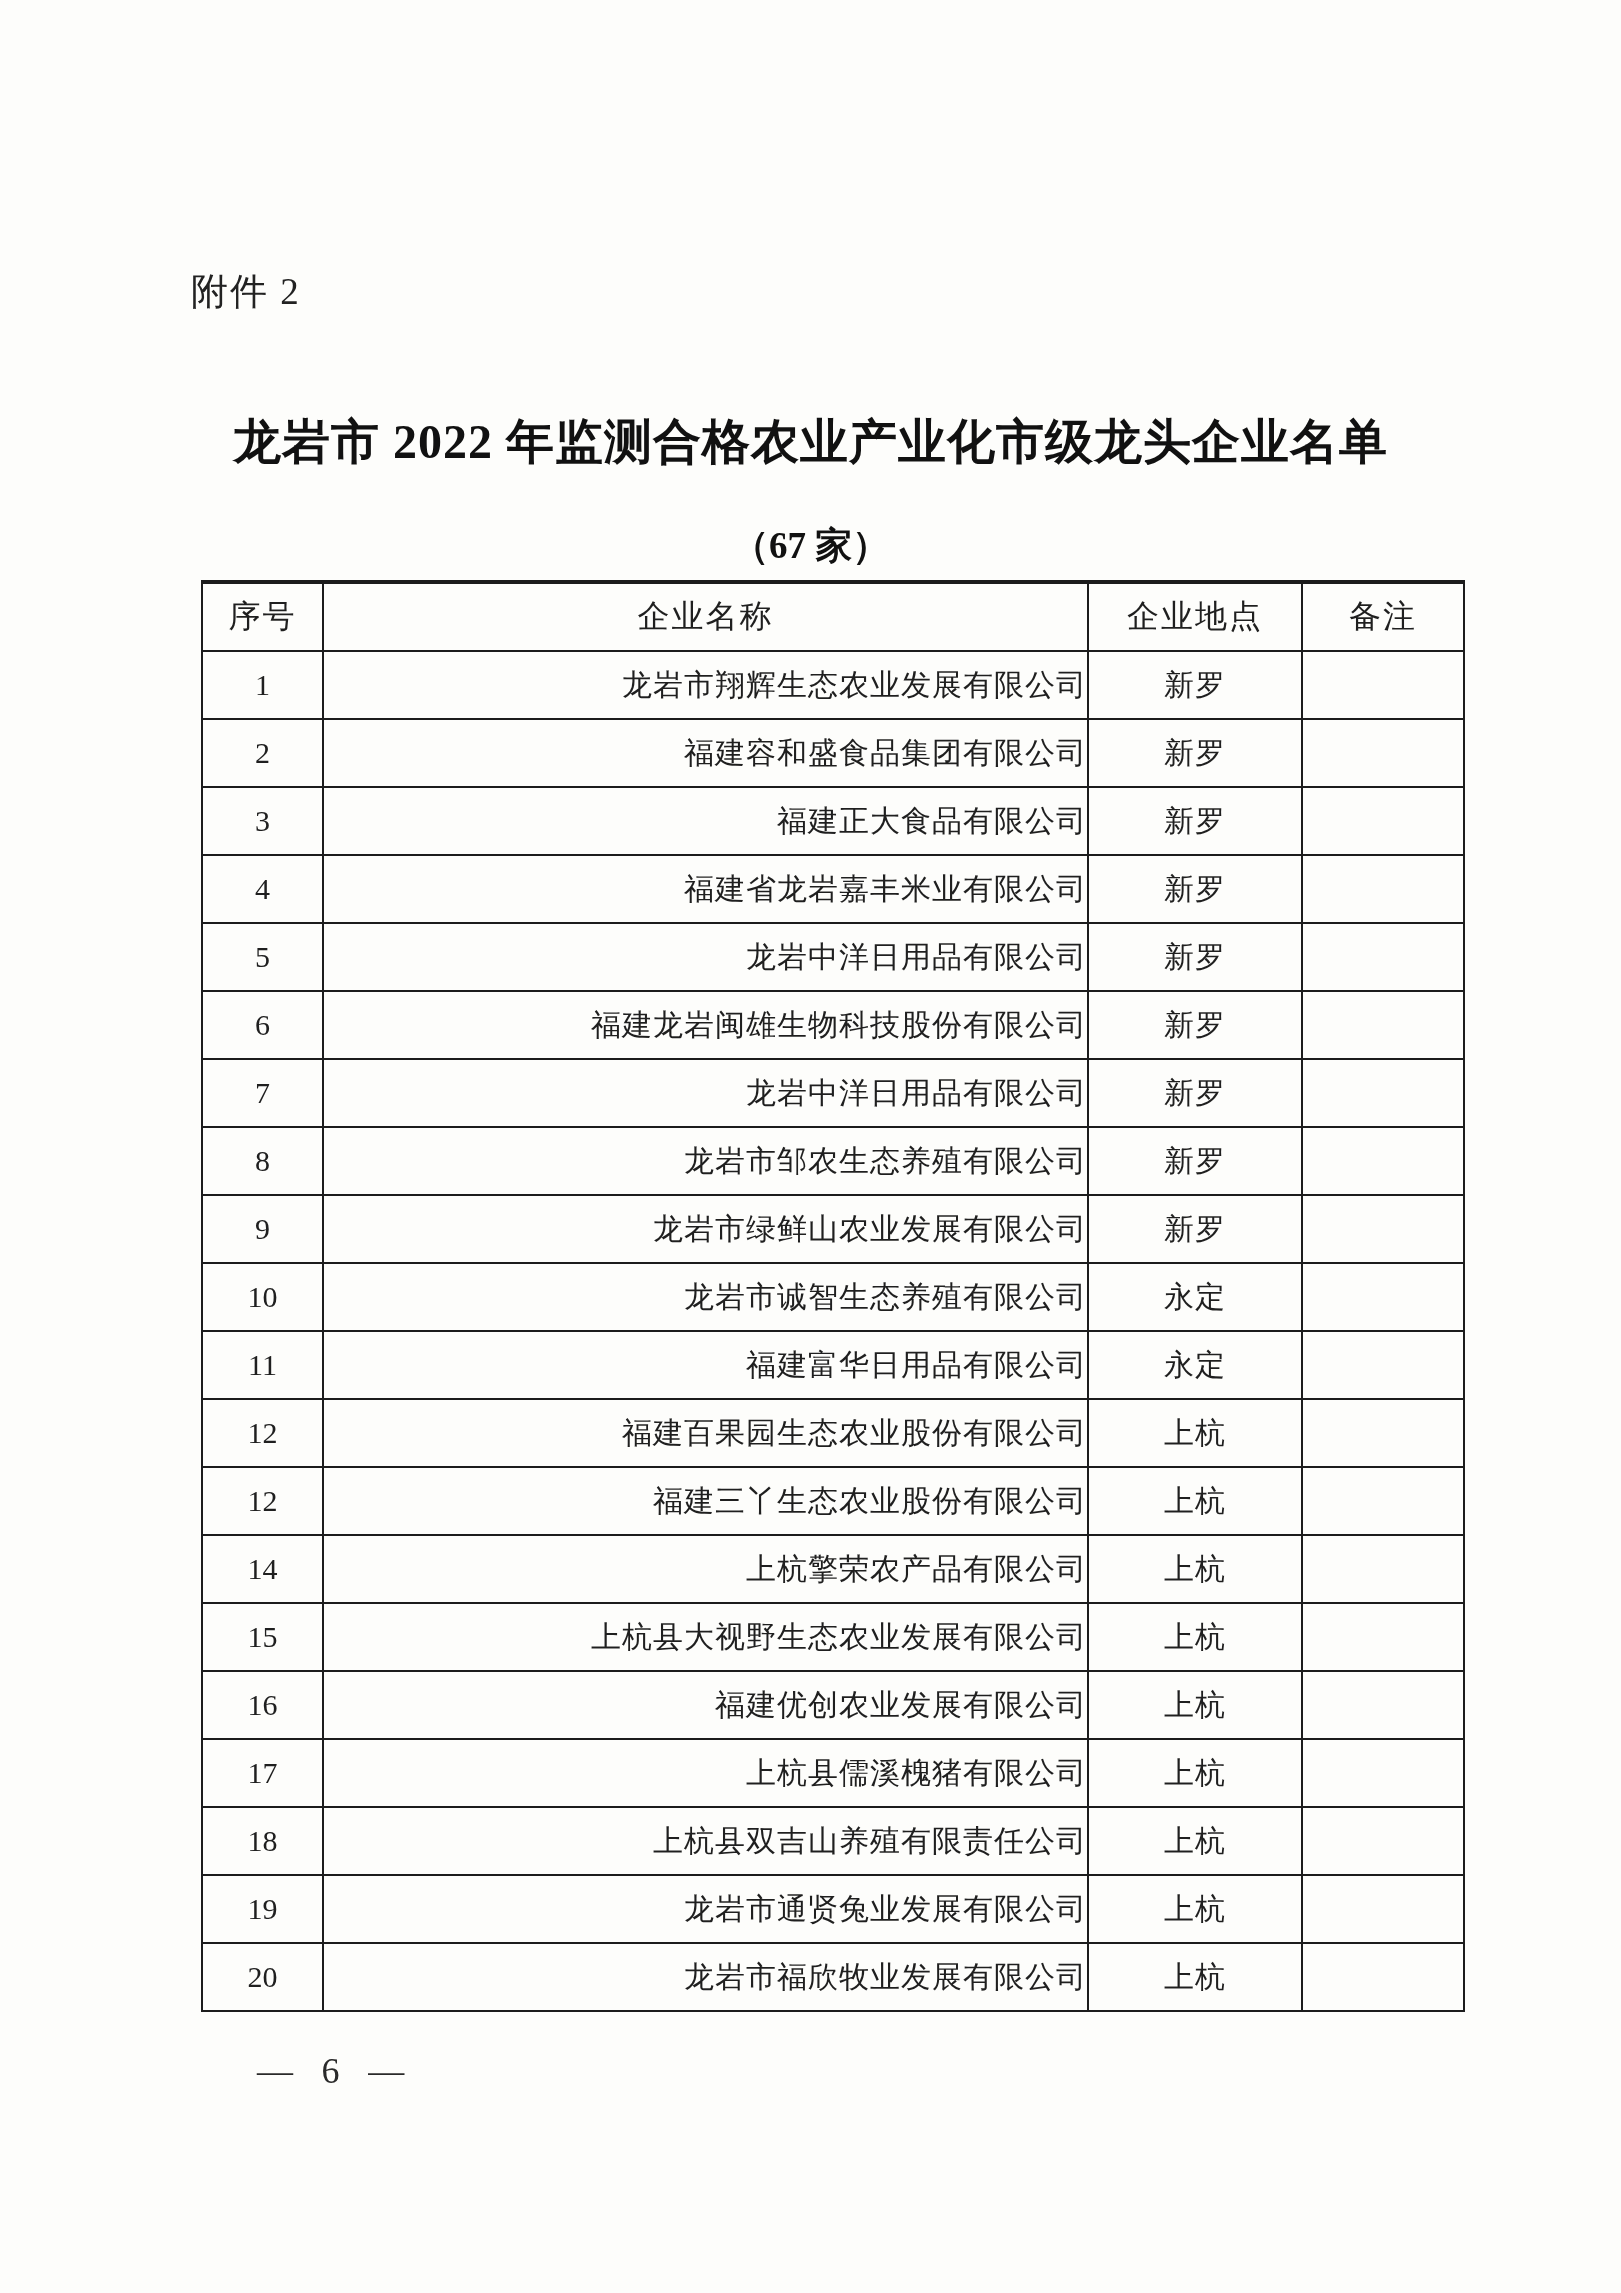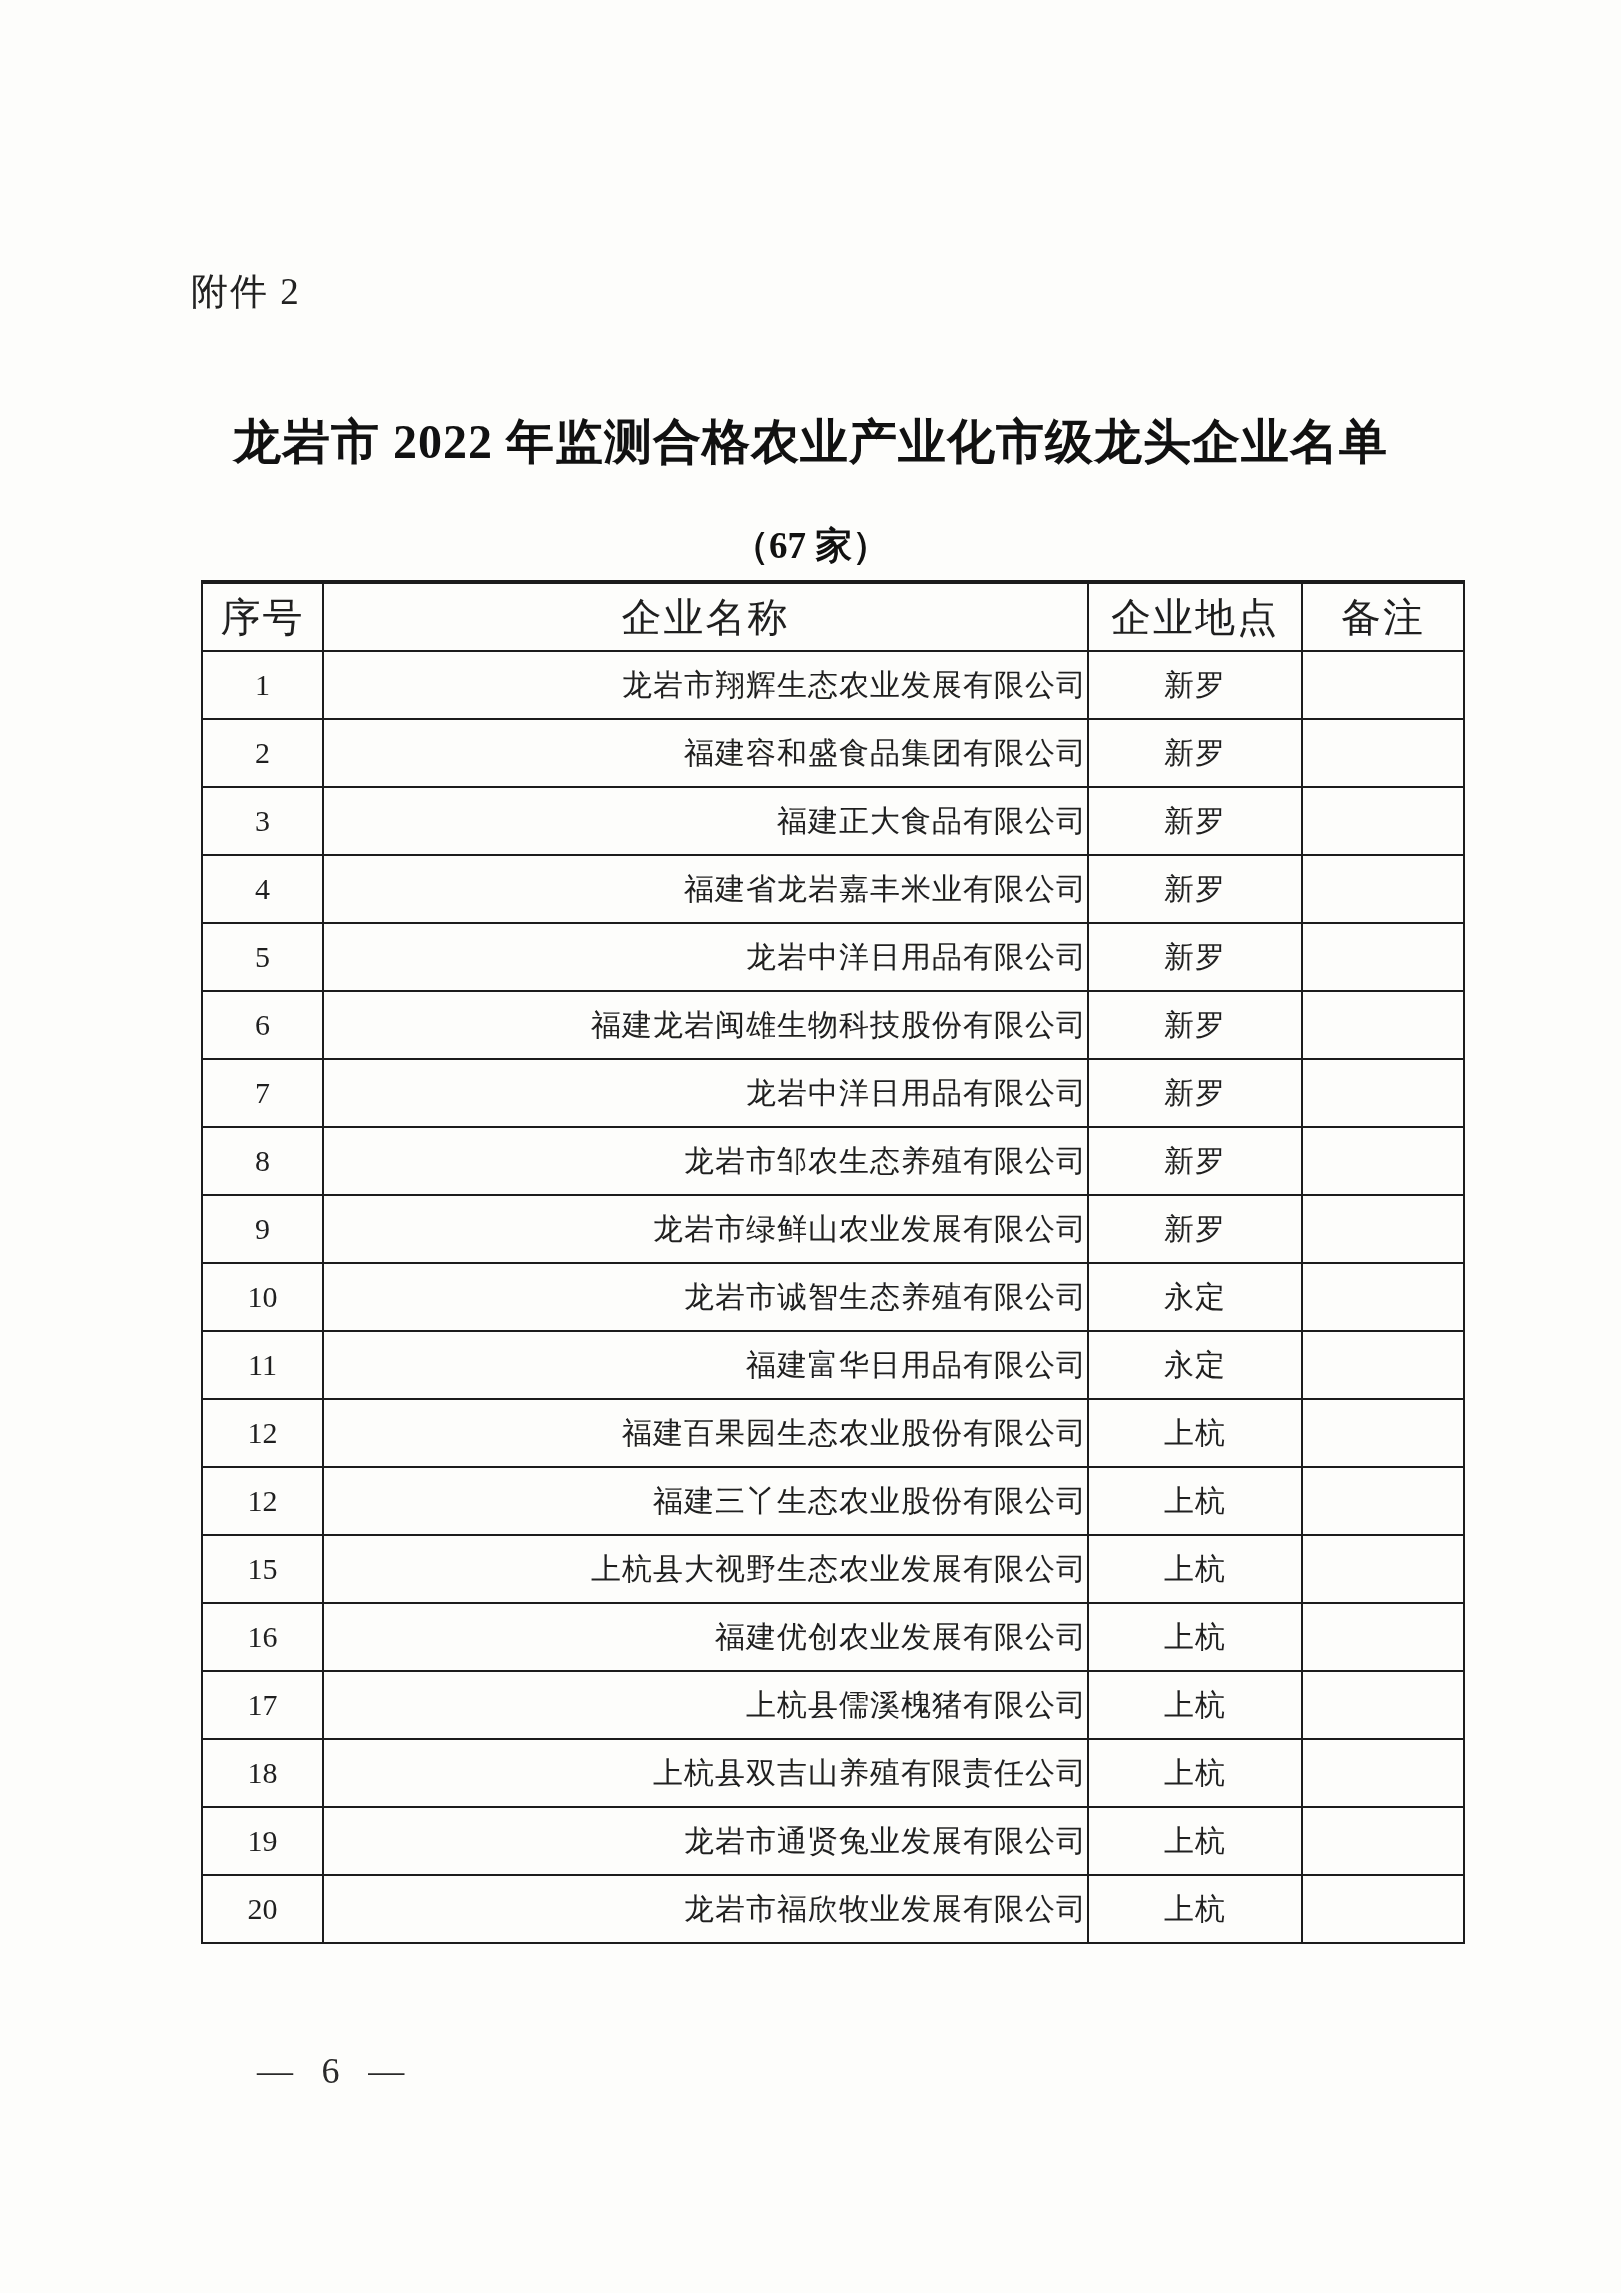--- a/index.html
+++ b/index.html
@@ -64,21 +64,21 @@
     border-top-width: 2.9px;
     border-bottom-width: 2.9px;
     font-weight: 400;
     color: #1f1f1f;
     vertical-align: middle;
     overflow: hidden;
     white-space: nowrap;
   }
   .enterprise-table thead th {
     height: 69px;
-    font-size: 40px;
+    font-size: 32px;
     letter-spacing: 2px;
     text-align: center;
     border-top-width: 4.9px;
   }
   .enterprise-table tbody td {
     height: 68px;
     font-size: 30px;
   }
   .cell-no   { text-align: center; }
   .cell-name { text-align: right; padding-left: 45px; letter-spacing: 1px; }
@@ -204,20 +204,26 @@
       <td class="cell-rem"></td>
     </tr>
 
     <tr>
       <td class="cell-no">12</td>
       <td class="cell-name">福建三丫生态农业股份有限公司</td>
       <td class="cell-loc">上杭</td>
       <td class="cell-rem"></td>
     </tr>
 
+    <tr>
+      <td class="cell-no">14</td>
+      <td class="cell-name">上杭擎荣农产品有限公司</td>
+      <td class="cell-loc">上杭</td>
+      <td class="cell-rem"></td>
+    </tr>
 
     <tr>
       <td class="cell-no">15</td>
       <td class="cell-name">上杭县大视野生态农业发展有限公司</td>
       <td class="cell-loc">上杭</td>
       <td class="cell-rem"></td>
     </tr>
 
     <tr>
       <td class="cell-no">16</td>

